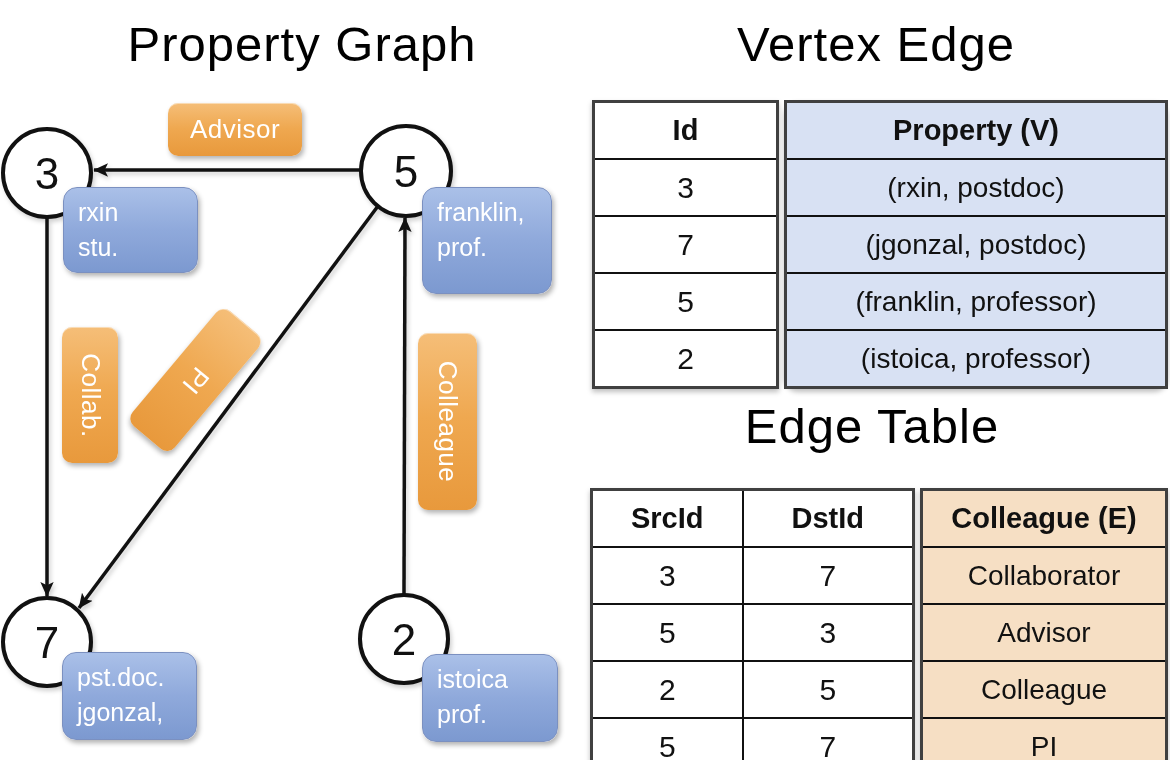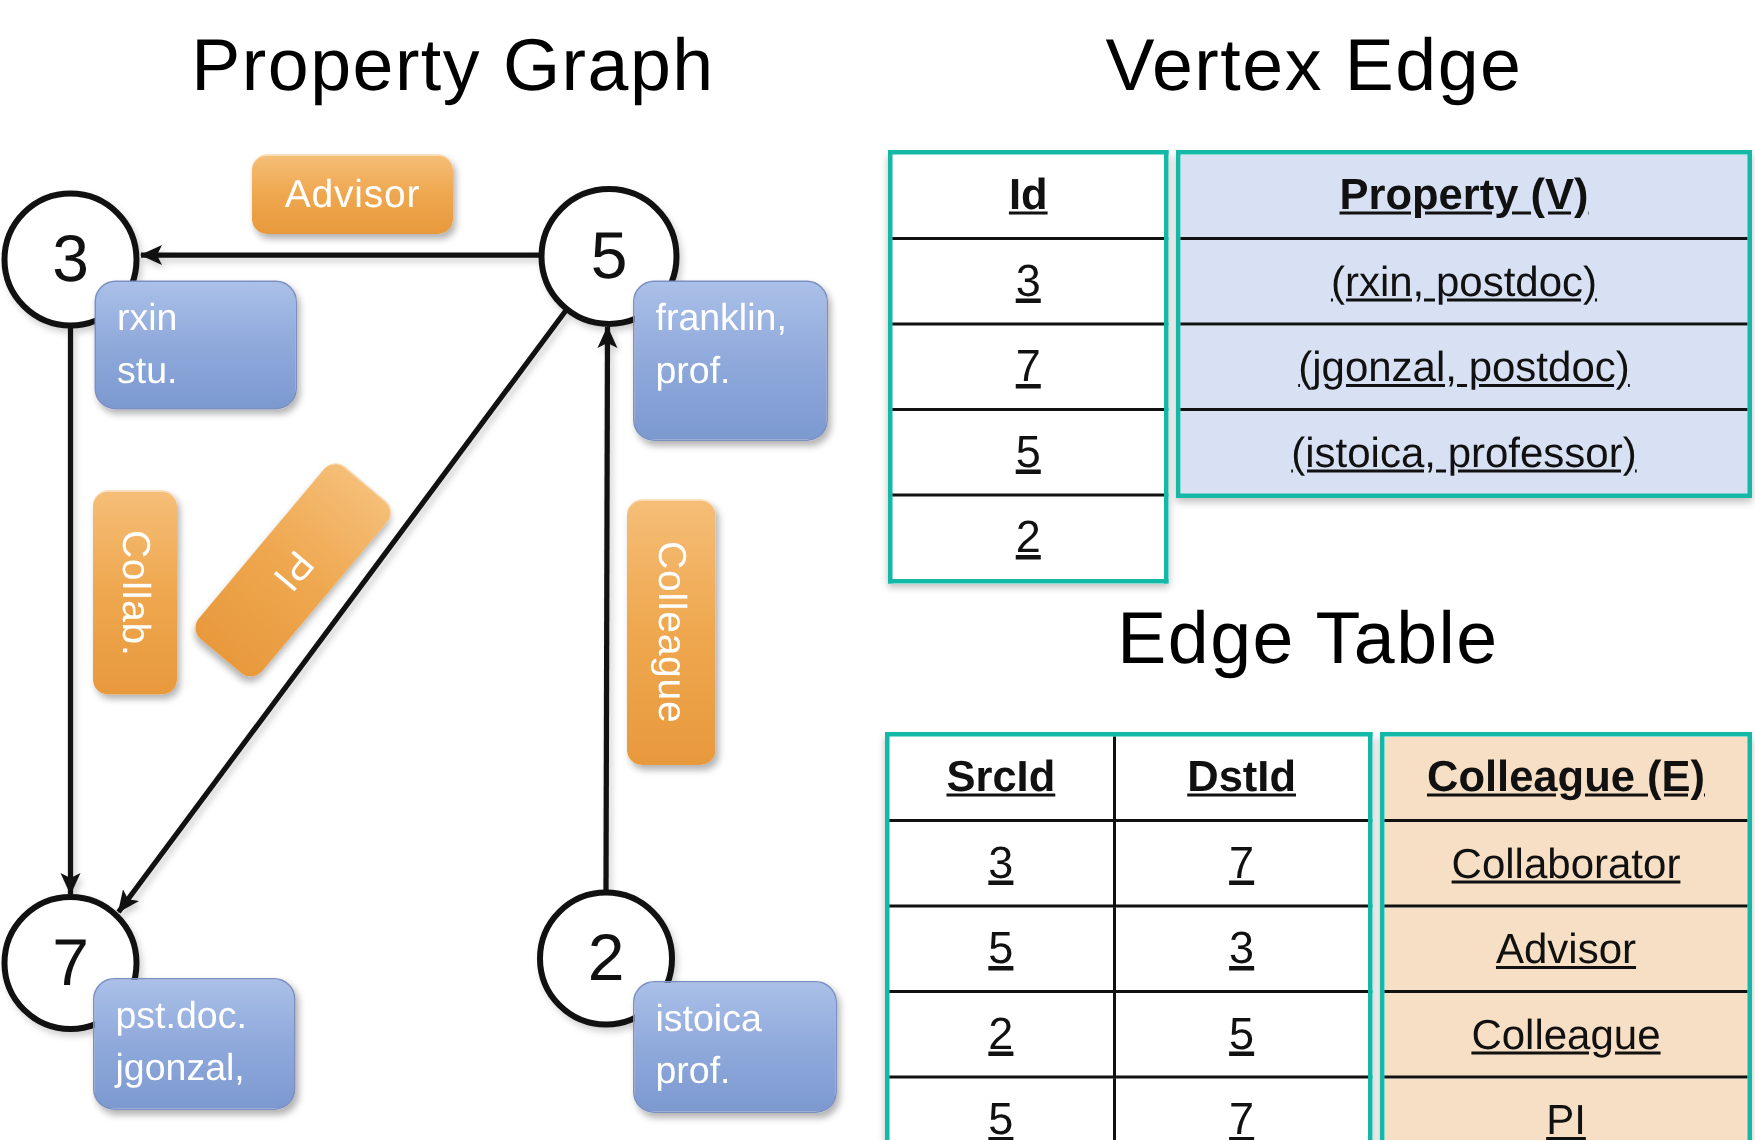--- a/index.html
+++ b/index.html
@@ -41,28 +41,28 @@
   }
   #vlabel-3{left:63px;top:187px;width:135px;height:86px;}
   #vlabel-5{left:422px;top:187px;width:130px;height:107px;}
   #vlabel-7{left:62px;top:652px;width:135px;height:88px;}
   #vlabel-2{left:422px;top:654px;width:136px;height:88px;}
 
   table{position:absolute;border-collapse:collapse;table-layout:fixed;
     box-shadow:0 3px 5px rgba(0,0,0,0.25);}
   th,td{border:2px solid #111;height:55px;text-align:center;vertical-align:middle;
     padding:0;overflow:hidden;}
-  table{border:3px solid #14b8a6;text-decoration:underline;}
+  table{border:3px solid #404040;}
   th{font-size:29px;font-weight:bold;}
   td{font-size:30px;}
   td.prop{font-size:28px;}
   .bluefill{background:#D8E1F3;}
   .tanfill{background:#F6DFC4;}
   #vertex-id-table{left:592px;top:100px;width:187px;}
-  #vertex-prop-table{left:784px;top:100px;width:384px;}
+  #vertex-prop-table{left:784px;top:100px;width:384px;border-radius:14px;}
   #edge-ids-table{left:590px;top:488px;width:322px;}
   #edge-prop-table{left:920px;top:488px;width:248px;}
 </style>
 </head>
 <body>
 
 <div class="slide-title" id="pg-title">Property Graph</div>
 <div class="slide-title" id="vt-title">Vertex Edge</div>
 <div class="slide-title" id="et-title">Edge Table</div>
 
@@ -144,20 +144,23 @@
       <tr>
         <th class="bluefill">Property (V)</th>
       </tr>
   <tr>
         <td class="bluefill prop">(rxin, postdoc)</td>
       </tr>
   <tr>
         <td class="bluefill prop">(jgonzal, postdoc)</td>
       </tr>
   <tr>
+        <td class="bluefill prop">(franklin, professor)</td>
+      </tr>
+  <tr>
         <td class="bluefill prop">(istoica, professor)</td>
       </tr>
 </tbody>
   </table>
 
 <table id="edge-ids-table">
   <colgroup>
       <col style="width:151px">
       <col style="width:171px">
     </colgroup>

